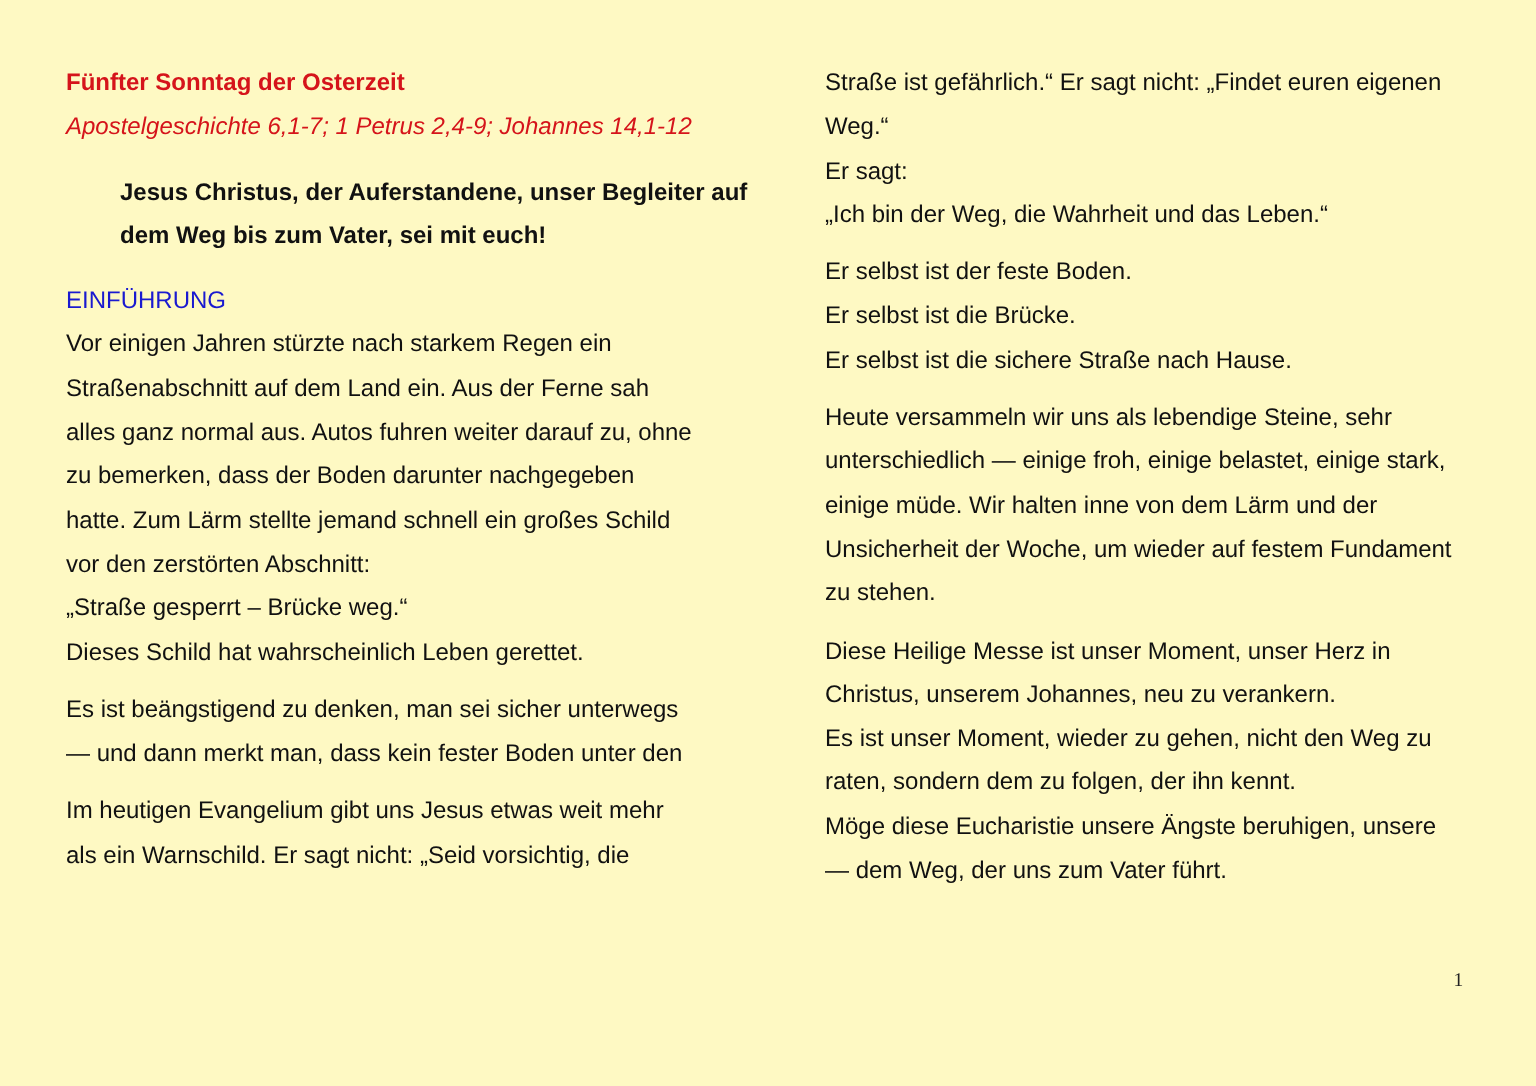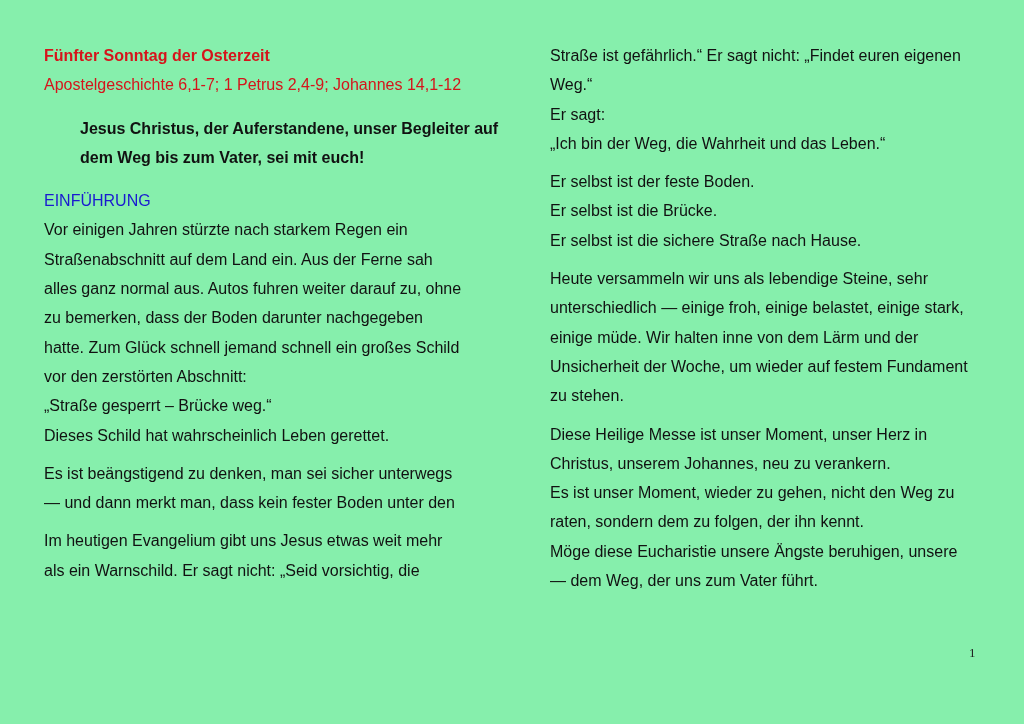--- a/index.html
+++ b/index.html
@@ -12,21 +12,21 @@
       height: 724px;
       position: relative;
       overflow: hidden;
       font-family: "Liberation Sans", sans-serif;
       color: #111111;
     }
     .page {
       position: absolute;
       left: 0; top: 0;
       width: 1024px; height: 724px;
-      background: #86efac;
+      background: #fef9c3;
     }
     .col {
       position: absolute;
       top: 41px;
       width: 460px;
       font-size: 16px;
       line-height: 29.3px;
     }
     .col-left { left: 44px; }
     .col-right { left: 550px; }
@@ -34,20 +34,21 @@
       display: block;
       white-space: nowrap;
       height: 29.3px;
     }
     .title {
       color: #d5141b;
       font-weight: bold;
     }
     .readings {
       color: #d5141b;
+      font-style: italic;
     }
     .greeting {
       font-weight: bold;
       color: #111111;
       margin-left: 36px;
     }
     .section-heading {
       color: #1a1ad0;
       font-weight: normal;
     }
@@ -76,21 +77,21 @@
       <span class="line greeting">dem Weg bis zum Vater, sei mit euch!</span>
     </div>
     <div class="gap-lg"></div>
     <span class="line section-heading">EINFÜHRUNG</span>
 
     <div>
       <span class="line">Vor einigen Jahren stürzte nach starkem Regen ein</span>
       <span class="line">Straßenabschnitt auf dem Land ein. Aus der Ferne sah</span>
       <span class="line">alles ganz normal aus. Autos fuhren weiter darauf zu, ohne</span>
       <span class="line">zu bemerken, dass der Boden darunter nachgegeben</span>
-      <span class="line">hatte. Zum Glück schnell jemand schnell ein großes Schild</span>
+      <span class="line">hatte. Zum Lärm stellte jemand schnell ein großes Schild</span>
       <span class="line">vor den zerstörten Abschnitt:</span>
       <span class="line">„Straße gesperrt – Brücke weg.“</span>
       <span class="line">Dieses Schild hat wahrscheinlich Leben gerettet.</span>
     </div>
     <div class="gap-md"></div>
     <div>
       <span class="line">Es ist beängstigend zu denken, man sei sicher unterwegs</span>
       <span class="line">— und dann merkt man, dass kein fester Boden unter den</span>
     </div>
     <div class="gap-md"></div>

